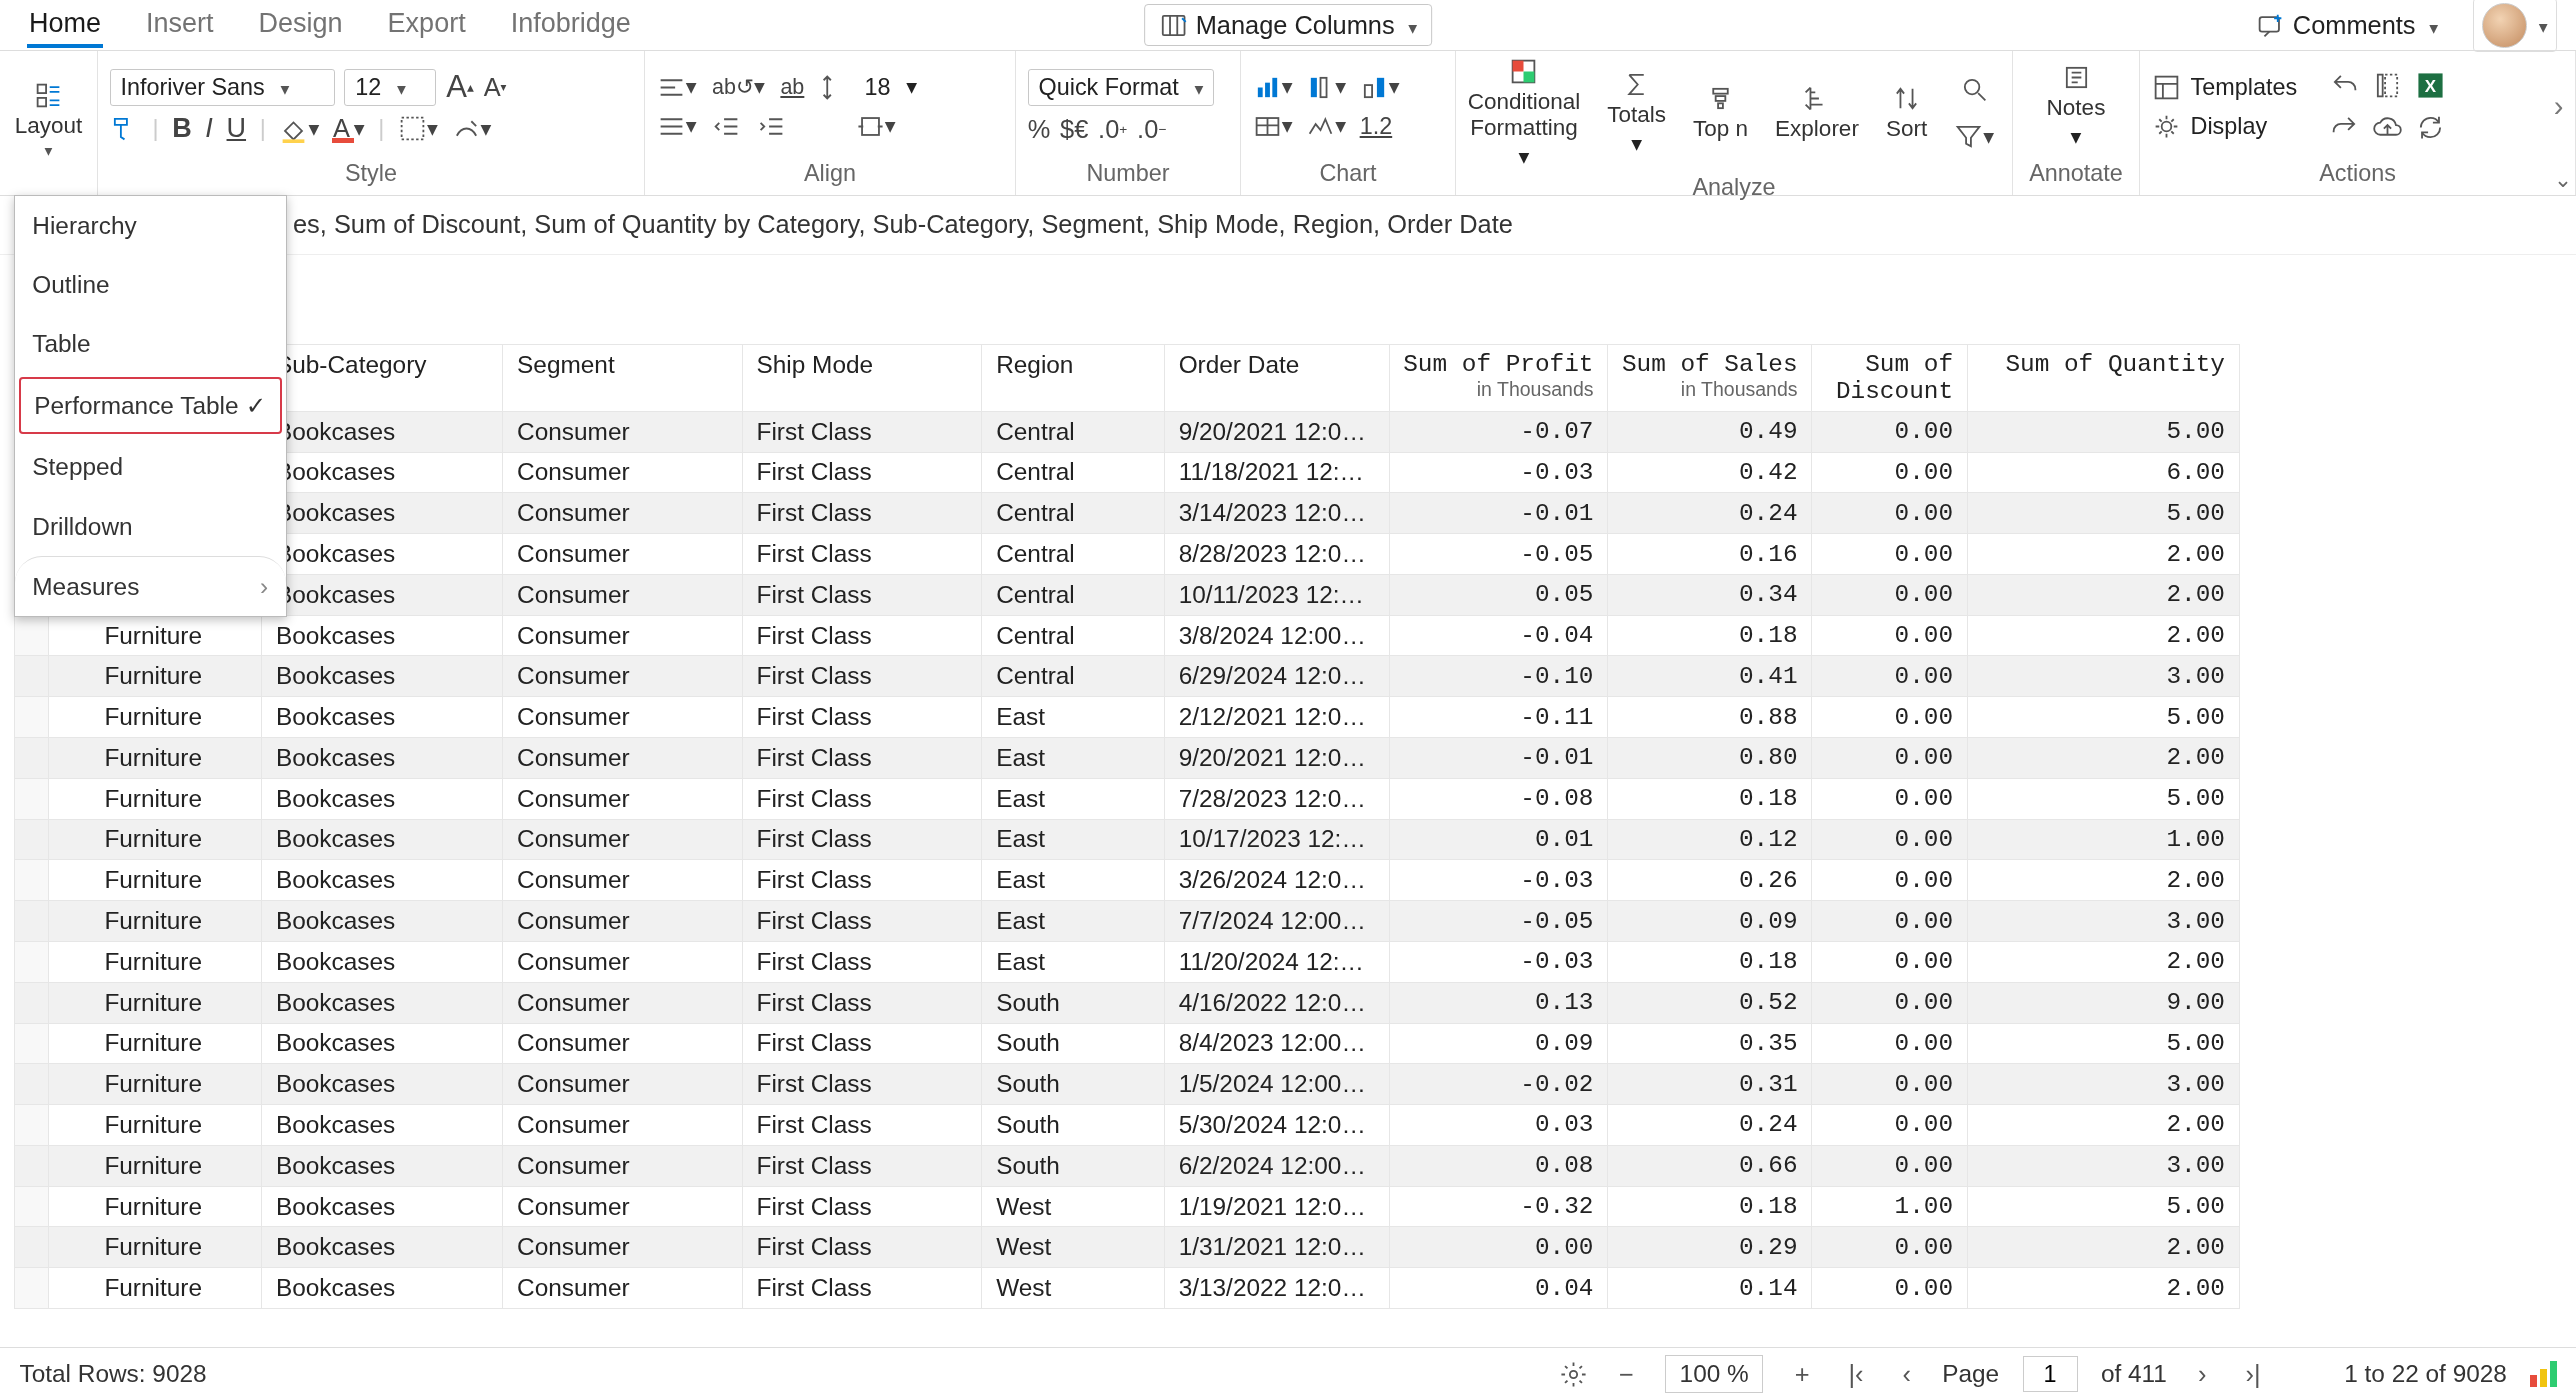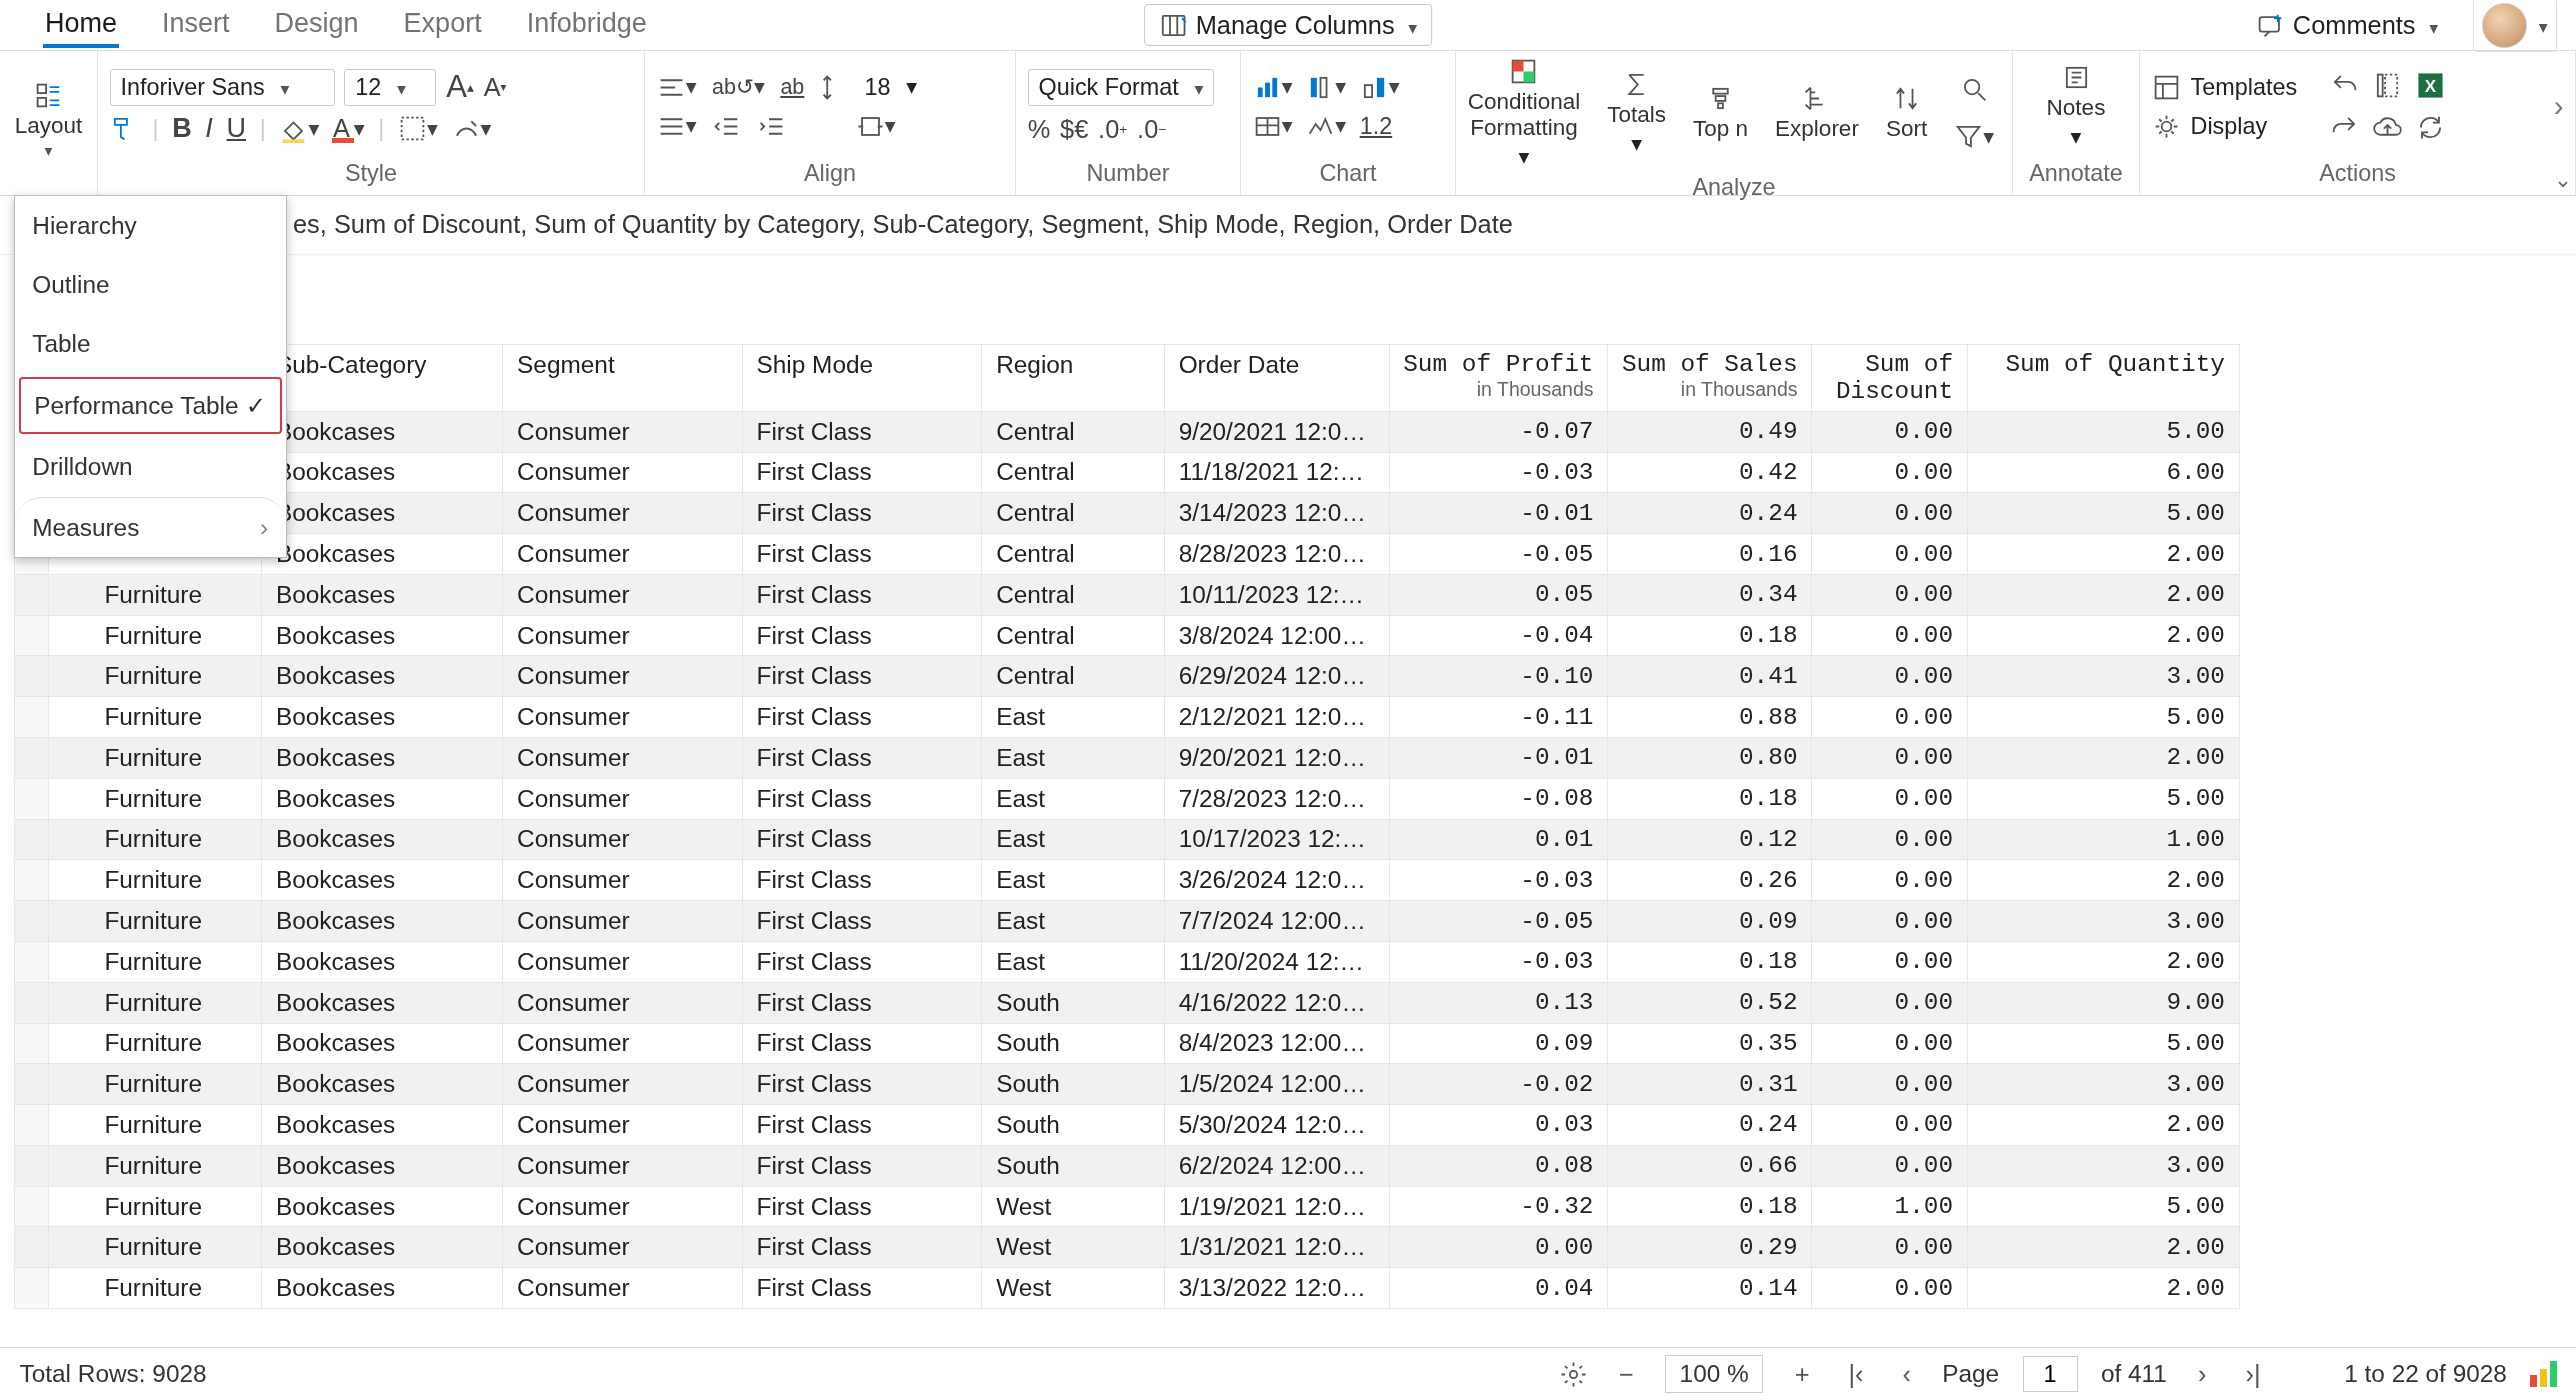--- a/index.html
+++ b/index.html
@@ -58,21 +58,21 @@
 .bars span:first-child{ height: 11.7px; }
 
 .svgi { width: 29px; height: 29px; stroke: #555; stroke-width: 1.5; fill: none; }
 .small { font-size: 21.5px; }
 .manage-center { position: absolute; left: 50%; transform: translateX(-50%); }
 </style>
 </head>
 <body>
 
 <div class="tabbar">
-  <div id="tabs" style="display: flex; gap: 41px; margin-left: 16px;">
+  <div id="tabs" style="display: flex; gap: 41px;">
       <div class="tab active">Home</div>
       <div class="tab">Insert</div>
       <div class="tab">Design</div>
       <div class="tab">Export</div>
       <div class="tab">Infobridge</div>
     </div>
   <div class="manage-center">
     <div class="tab-btn">
       <svg class="svgi" viewBox="0 0 24 24">
           <rect x="3" y="4" width="18" height="16" rx="1"></rect>
@@ -440,20 +440,23 @@
     </div>
     <div class="menu-item">
       <span>Outline</span>
     </div>
     <div class="menu-item">
       <span>Table</span>
     </div>
     <div class="menu-item selected">
       <span>Performance Table</span>
       <span>✓</span>
+    </div>
+    <div class="menu-item">
+      <span>Stepped</span>
     </div>
     <div class="menu-item">
       <span>Drilldown</span>
     </div>
     <div class="menu-item sep">
       <span>Measures</span>
       <span style="color: rgb(136, 136, 136);">›</span>
     </div>
   </div>
 

